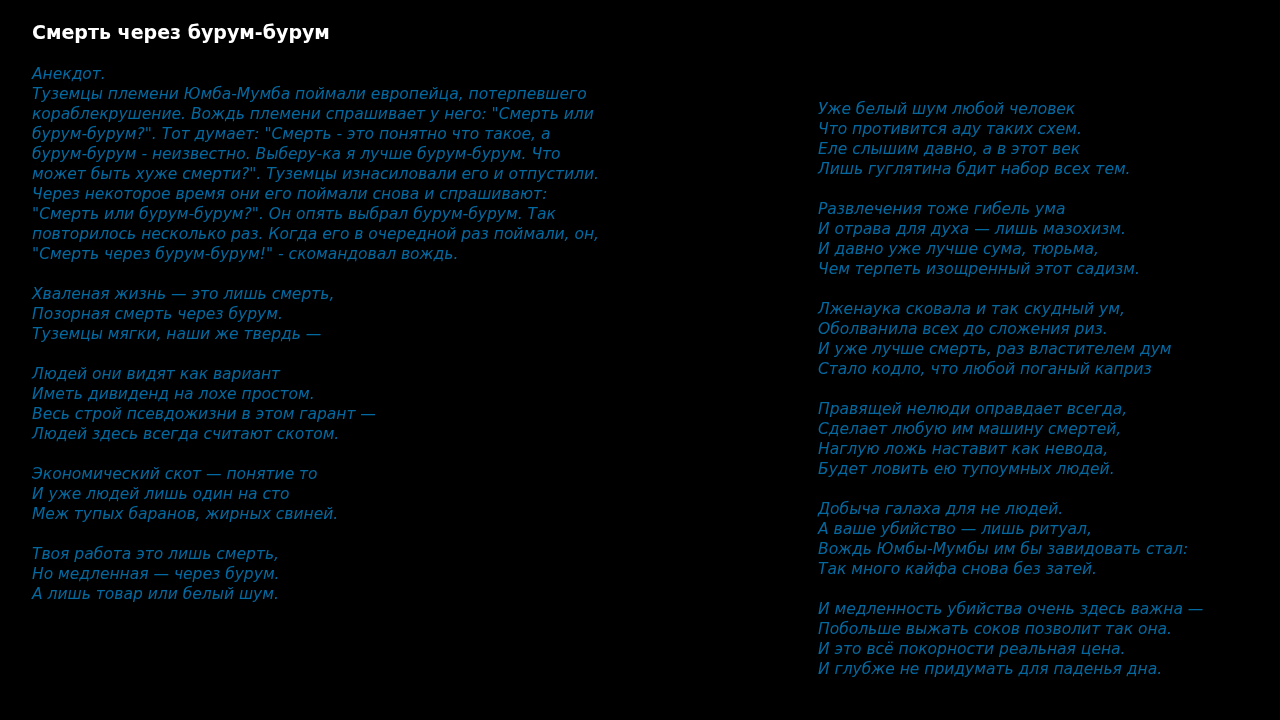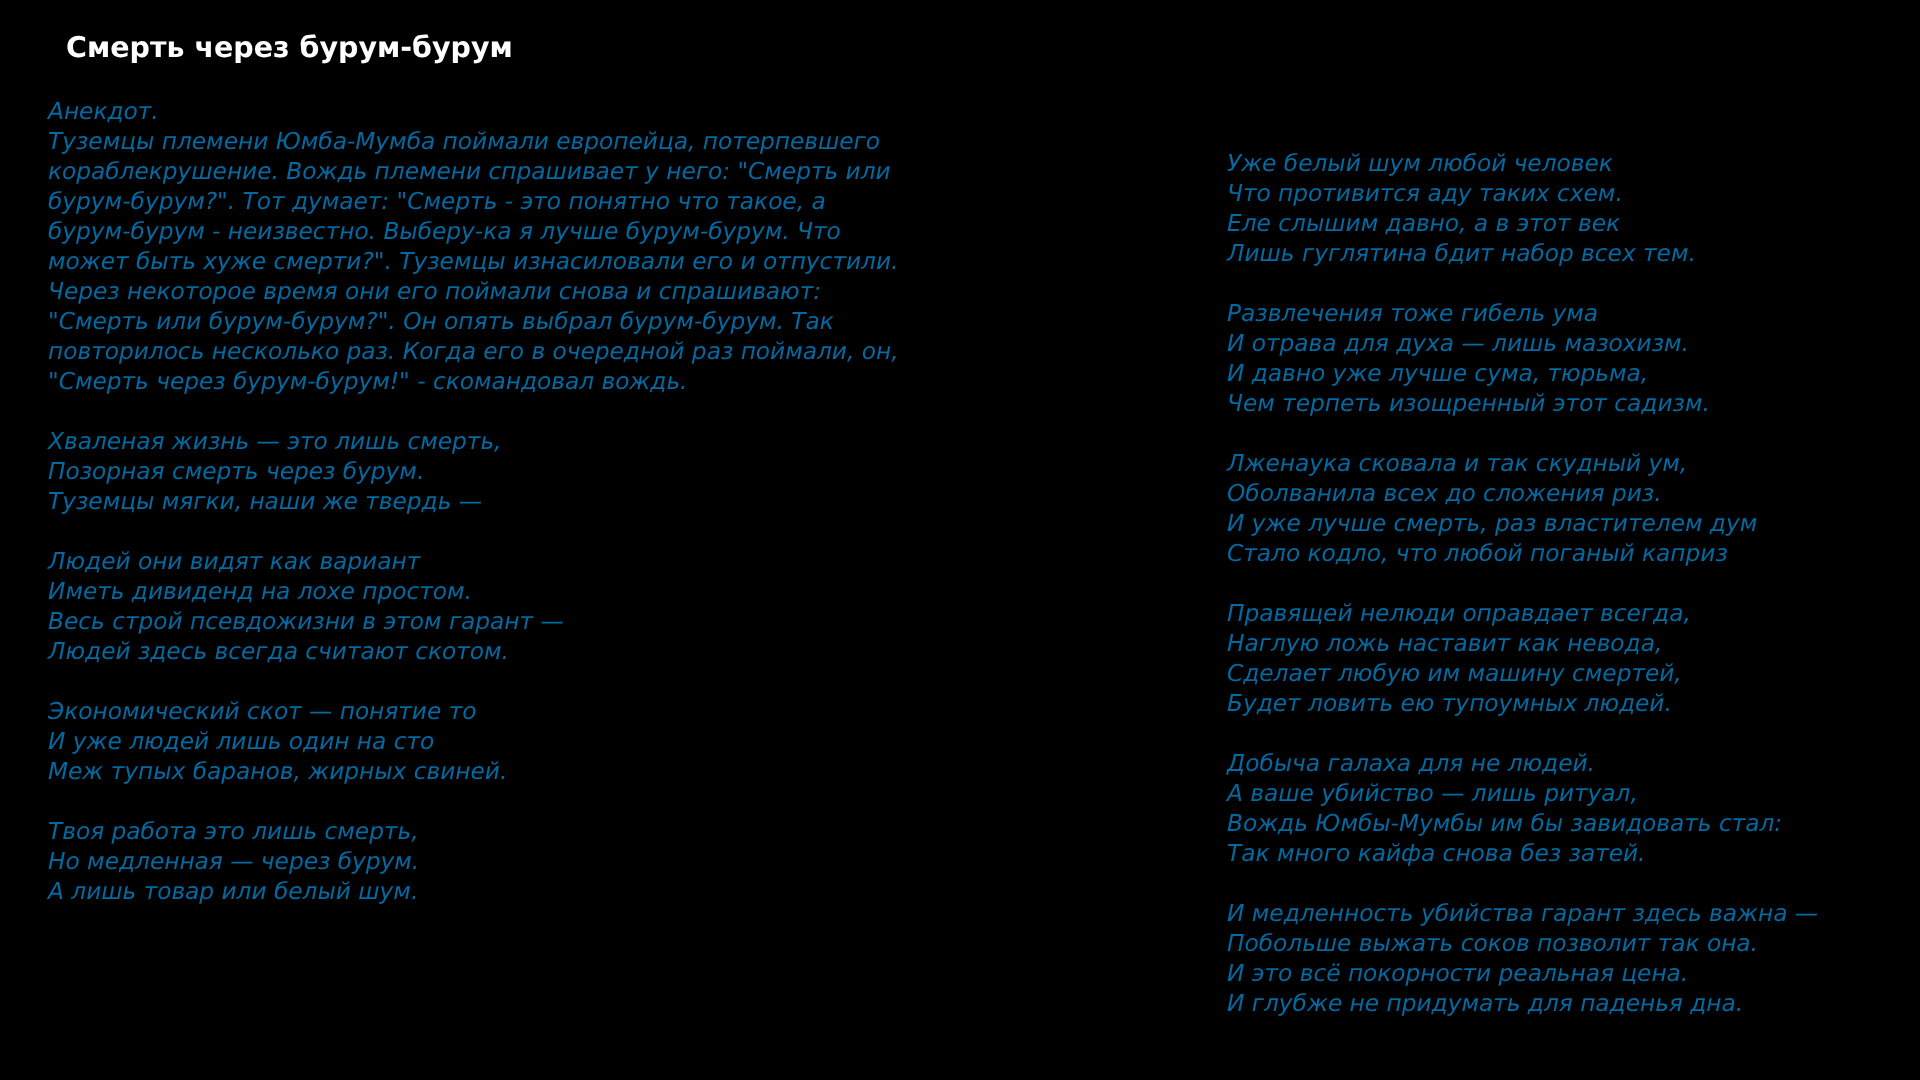--- a/index.html
+++ b/index.html
@@ -17,21 +17,20 @@
     }
     .title {
       position: absolute;
       left: 32px;
       top: 20px;
       font-size: 19px;
       font-weight: bold;
       color: #ffffff;
       line-height: 24px;
       white-space: nowrap;
-      margin-left: 12px;
     }
     .col {
       position: absolute;
       font-size: 15.5px;
       line-height: 20px;
       color: #0369a1;
       font-style: italic;
     }
     .col-left { left: 32px; top: 64px; width: 640px; }
     .col-right { left: 818px; top: 99px; width: 440px; }
@@ -93,29 +92,29 @@
     <div class="line">Чем терпеть изощренный этот садизм.</div>
   </div>
   <div class="stanza">
     <div class="line">Лженаука сковала и так скудный ум,</div>
     <div class="line">Оболванила всех до сложения риз.</div>
     <div class="line">И уже лучше смерть, раз властителем дум</div>
     <div class="line">Стало кодло, что любой поганый каприз</div>
   </div>
   <div class="stanza">
     <div class="line">Правящей нелюди оправдает всегда,</div>
+    <div class="line">Сделает любую им машину смертей,</div>
     <div class="line">Наглую ложь наставит как невода,</div>
-    <div class="line">Сделает любую им машину смертей,</div>
     <div class="line">Будет ловить ею тупоумных людей.</div>
   </div>
   <div class="stanza">
     <div class="line">Добыча галаха для не людей.</div>
     <div class="line">А ваше убийство — лишь ритуал,</div>
     <div class="line">Вождь Юмбы-Мумбы им бы завидовать стал:</div>
     <div class="line">Так много кайфа снова без затей.</div>
   </div>
   <div class="stanza">
-    <div class="line">И медленность убийства гарант здесь важна —</div>
+    <div class="line">И медленность убийства очень здесь важна —</div>
     <div class="line">Побольше  выжать соков позволит так она.</div>
     <div class="line">И это всё покорности реальная цена.</div>
     <div class="line">И глубже не придумать для паденья дна.</div>
   </div>
 </div>
 
 </body></html>

